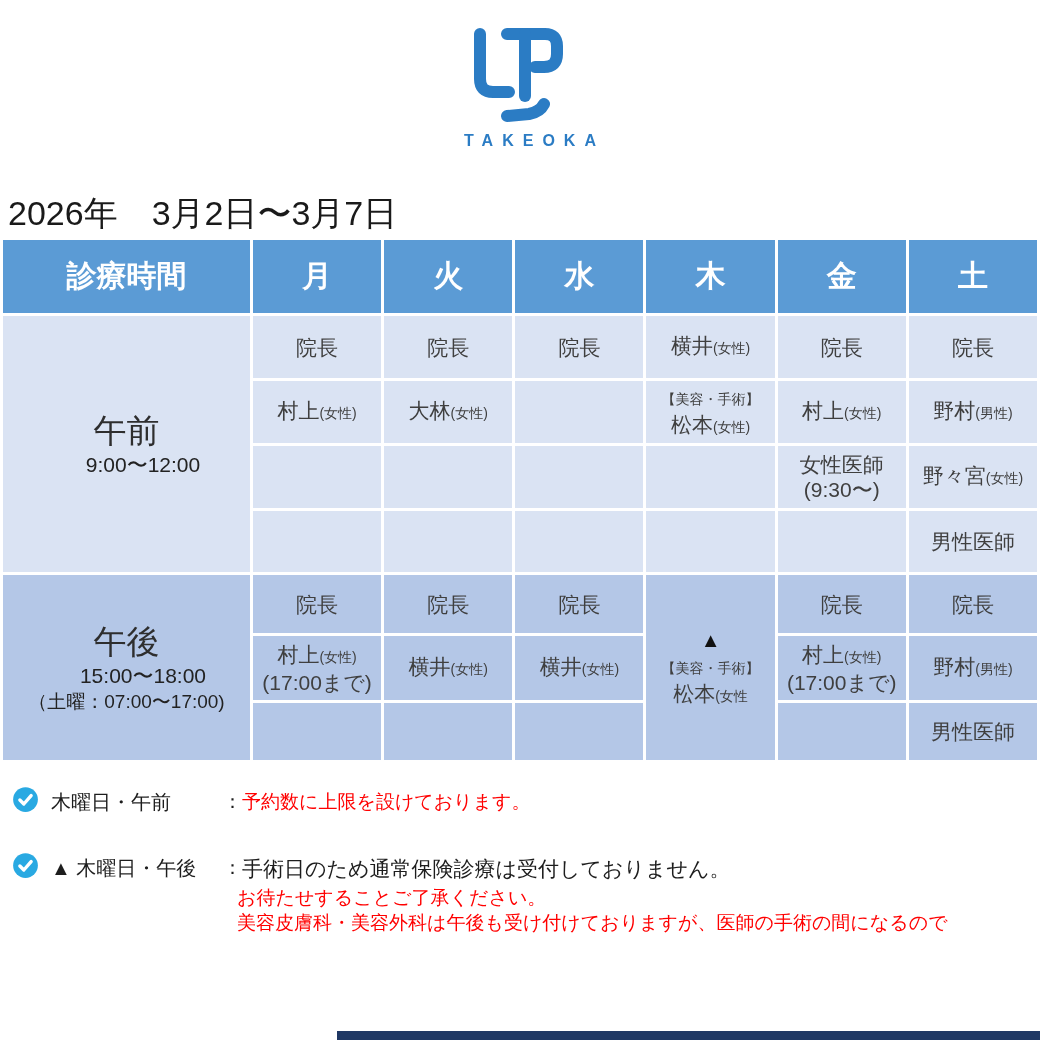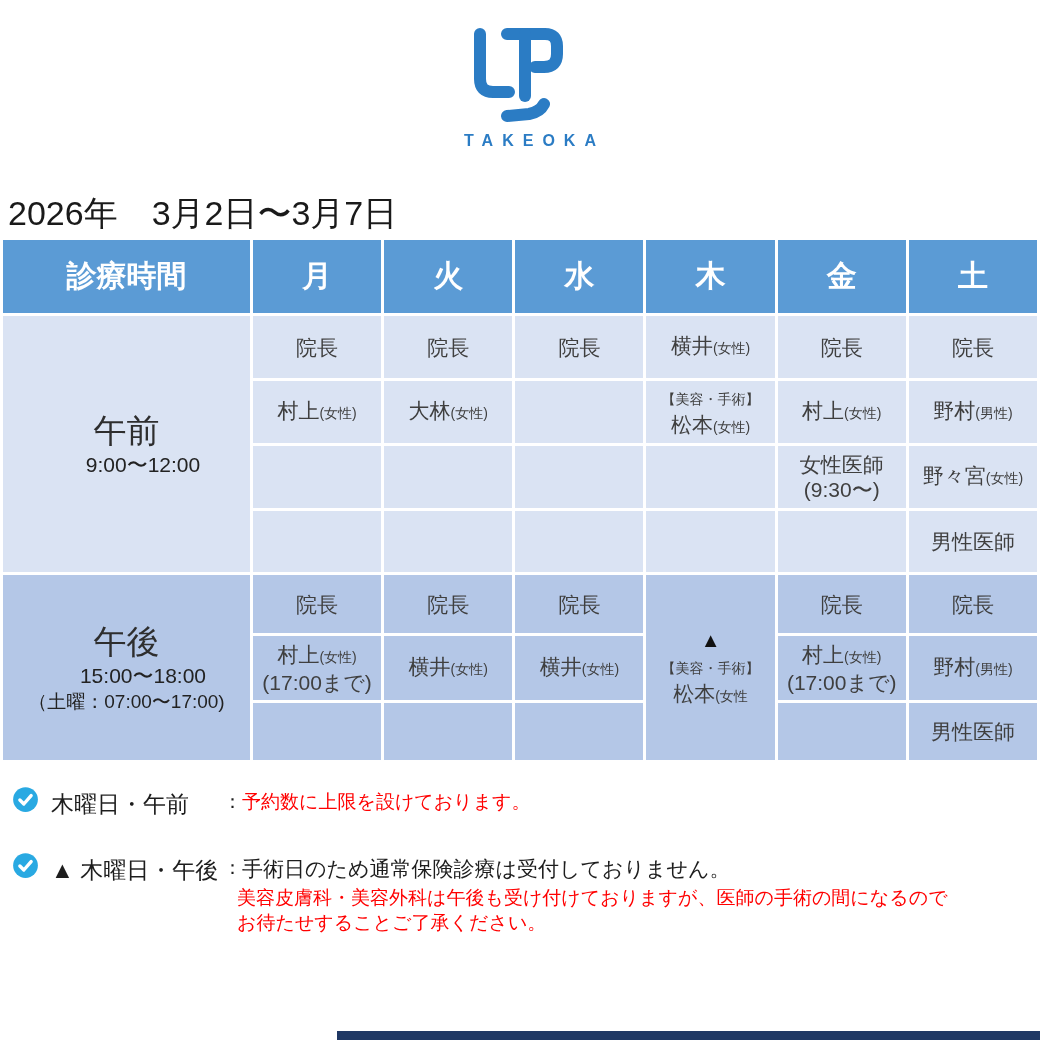--- a/index.html
+++ b/index.html
@@ -40,21 +40,21 @@
   .seg.tri { font-size:20px; color:#111; }
   .label-cell .sec-label { font-size:33px; color:#2e2e2e; line-height:42px; }
   .label-cell .sec-hours { font-size:21px; color:#222; line-height:26px;margin-left:33px; }
   .label-cell .sec-note  { font-size:19px; color:#222; line-height:25px; }
 
   
   .note { position:absolute; left:12px; display:flex; align-items:flex-start; }
   .note.n1 { top:786px; }
   .note.n2 { top:852px; }
   .check { width:27px; height:27px; flex:0 0 27px; margin-right:12px; }
-  .note-label { width:172px; font-size:23px; color:#1d1d1d; padding-top:3px; white-space:nowrap; }
+  .note-label { width:172px; font-size:20px; color:#1d1d1d; padding-top:3px; white-space:nowrap; }
   .note-colon { font-size:19px; color:#1d1d1d; padding-top:3px; }
   .note-red   { font-size:19px; color:var(--note-red,#ff0000); padding-top:3px; white-space:nowrap; }
   .note-black { font-size:21px; color:#1d1d1d; padding-top:3px; white-space:nowrap; }
   .red-block { position:absolute; top:885px; left:237px; font-size:19px;
     color:var(--note-red,#ff0000); line-height:25px; }
 
   
   .bottom-bar { position:absolute; top:1031px; left:337px; width:703px; height:9px;
     background:var(--bottom-bar-navy,#1f3864); }
 </style>
@@ -243,17 +243,17 @@
       <circle cx="12" cy="12" r="11" fill="#29a9e2"></circle>
       <path d="M7 12.5 L10.5 16 L17 8.5" stroke="#fff" stroke-width="3" fill="none" stroke-linecap="round" stroke-linejoin="round"></path>
     </svg>
   </span>
   <span class="note-label">▲ 木曜日・午後</span>
   <span class="note-colon">：</span>
   <span class="note-black">手術日のため通常保険診療は受付しておりません。</span>
 </div>
 
 <div class="red-block">
+  <div>お待たせすることご了承ください。</div>
   <div>美容皮膚科・美容外科は午後も受け付けておりますが、医師の手術の間になるので</div>
-  <div>お待たせすることご了承ください。</div>
 </div>
 
 <div class="bottom-bar"></div>
 
 </body></html>

